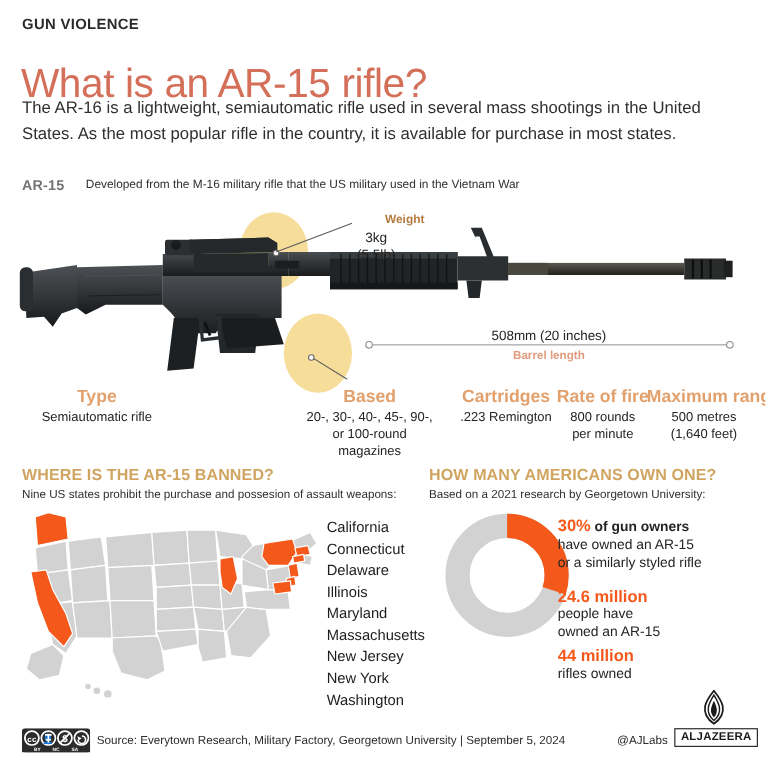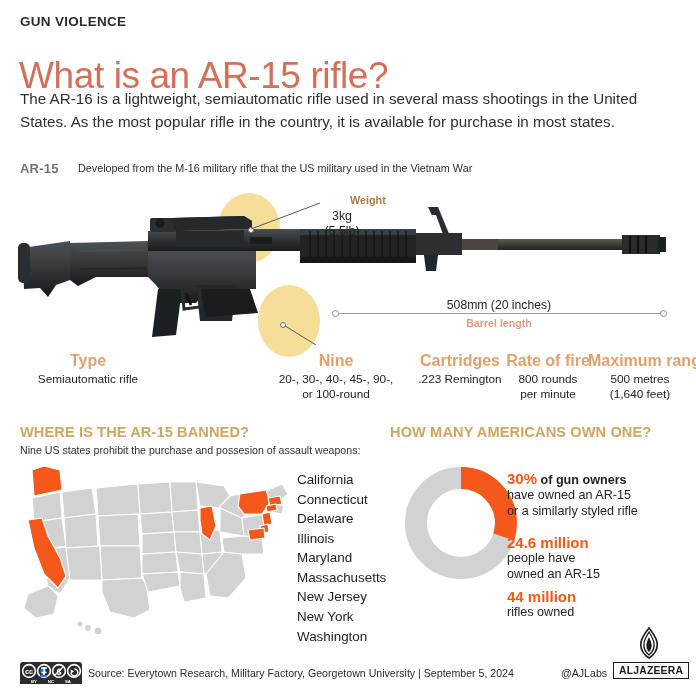--- a/index.html
+++ b/index.html
@@ -372,24 +372,25 @@
   <div class="measure-line"></div>
   <div class="measure-cap" style="left:332px;"></div>
   <div class="measure-cap" style="left:660px;"></div>
   <div class="measure-cap-label">Barrel length</div>
 
   <div class="spec" style="left:8px;top:352px;width:160px;">
     <div class="spec-title">Type</div>
     <div class="spec-value">Semiautomatic rifle</div>
   </div>
   <div class="spec" style="left:266px;top:352px;width:140px;">
-    <div class="spec-title">Nine</div>
+    <div class="spec-title">Based</div>
     <div class="spec-value">
         <div>20-, 30-, 40-, 45-, 90-,</div>
         <div>or 100-round</div>
+        <div>magazines</div>
       </div>
   </div>
   <div class="spec" style="left:405px;top:352px;width:110px;">
     <div class="spec-title">Cartridges</div>
     <div class="spec-value">.223 Remington</div>
   </div>
   <div class="spec" style="left:500px;top:352px;width:96px;">
     <div class="spec-title">Rate of fire</div>
     <div class="spec-value">
         <div>800 rounds</div>
@@ -468,20 +469,21 @@
     <div>Delaware</div>
     <div>Illinois</div>
     <div>Maryland</div>
     <div>Massachusetts</div>
     <div>New Jersey</div>
     <div>New York</div>
     <div>Washington</div>
   </div>
 
   <div class="section-title" style="left:390px;top:424px;">HOW MANY AMERICANS OWN ONE?</div>
+  <div class="section-sub" style="left:390px;top:444px;">Based on a 2021 research by Georgetown University:</div>
 
   <svg id="donut" viewBox="0 0 122 122">
     <circle cx="61" cy="61" r="45" fill="none" stroke="#d2d2d2" stroke-width="22"></circle>
     <circle id="donut-arc" cx="61" cy="61" r="45" fill="none" stroke="#f4591b" stroke-width="22" stroke-dasharray="84.82 197.92" transform="rotate(-90 61 61)"></circle>
   </svg>
 
   <div class="stat" style="top:470px;">
     <div><span class="stat-big">30%</span><span class="stat-inline"> of gun owners</span></div>
     <div class="stat-txt">
         <div>have owned an AR-15</div>

